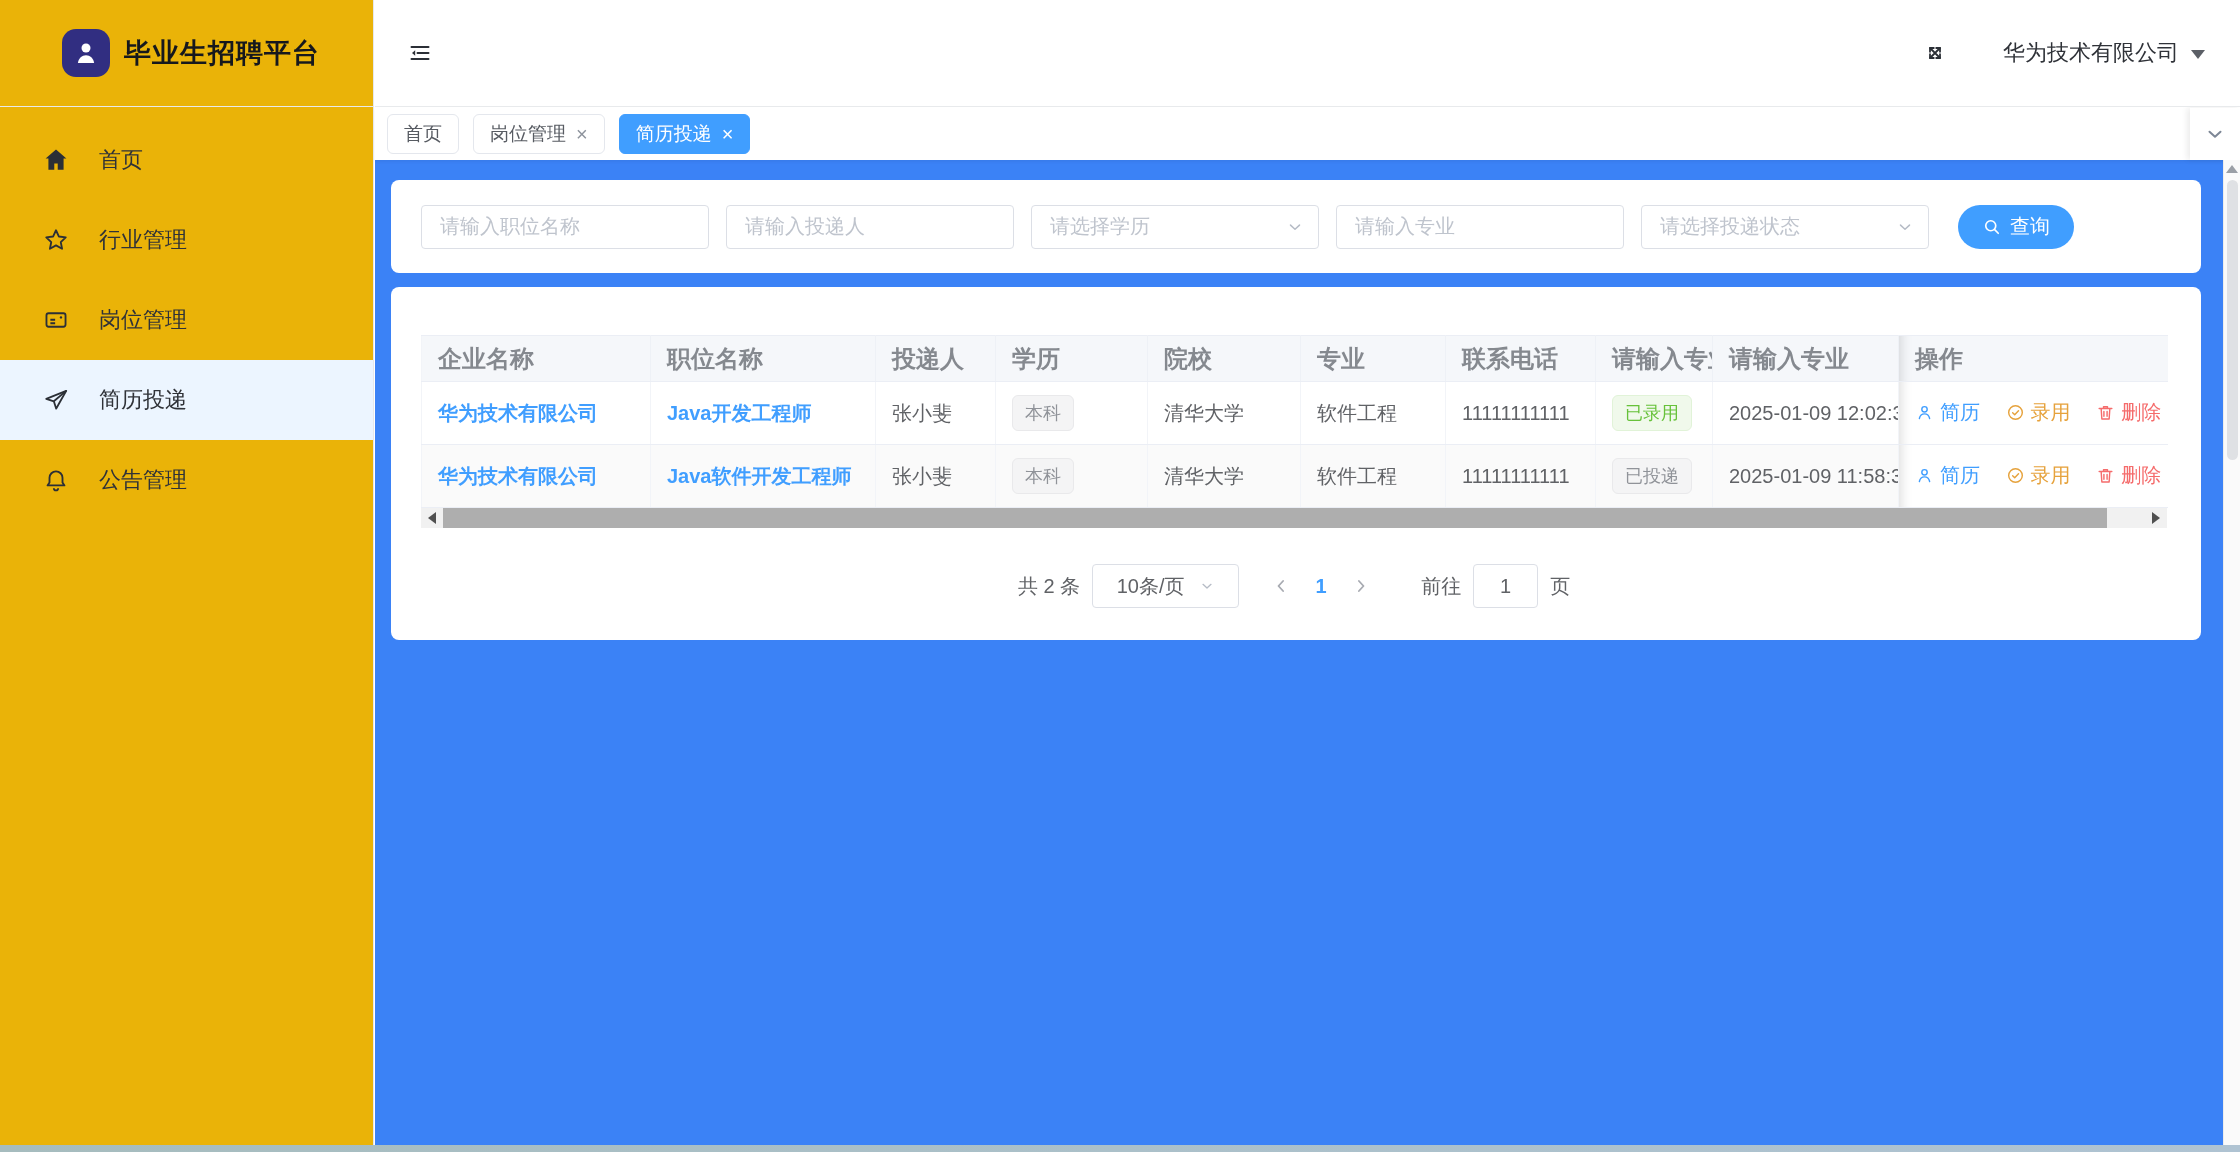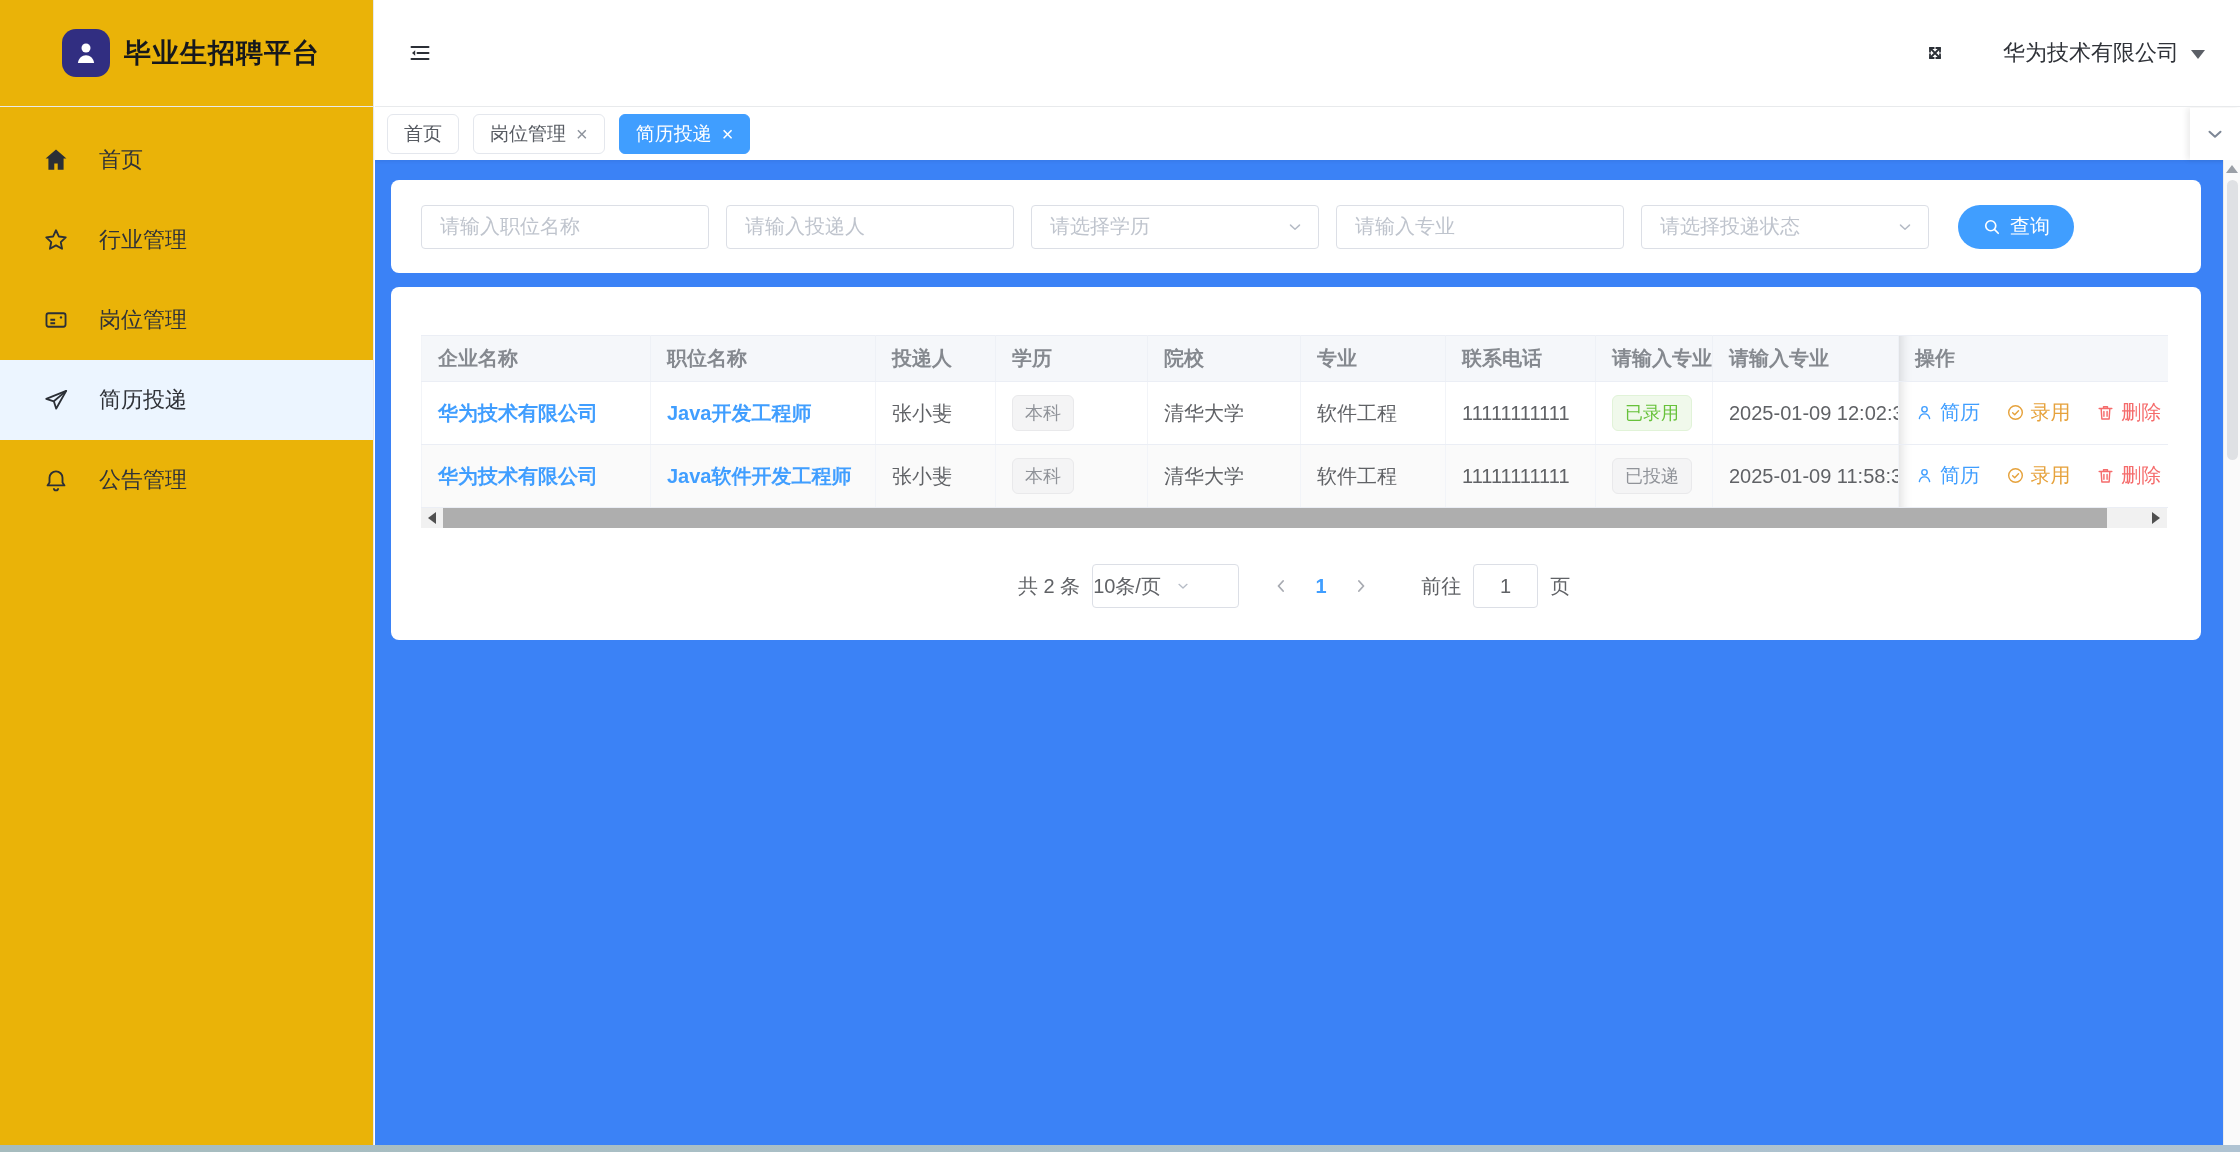--- a/index.html
+++ b/index.html
@@ -42,21 +42,21 @@
   .f-input, .f-select { width:288px; height:44px; border:1px solid #dcdfe6; border-radius:4px; background:#fff; margin-right:17px; font-size:20px; }
   .f-input { padding:0 18px; color:#606266; outline:none; }
   .f-input::placeholder { color:#bfc4cd; }
   .f-select { display:flex; align-items:center; justify-content:space-between; padding:0 14px 0 18px; cursor:pointer; }
   .f-select .ph { color:#bfc4cd; }
   .search-btn { height:44px; padding:0 24px; border:none; border-radius:22px; background:#409eff; color:#fff; font-size:20px; display:inline-flex; align-items:center; gap:8px; margin-left:12px; cursor:pointer; }
 
   .table-card { margin-top:14px; padding:48px 34px 32px 30px; }
   .table-wrap { position:relative; }
   table { border-collapse:collapse; table-layout:fixed; width:1746px; border-top:1px solid #ebeef5; border-left:1px solid #f2f4f8; }
-  th { height:46px; background:#f5f7fa; font-size:20px; font-weight:700; color:#85898f; text-align:left; padding:0 16px; border-bottom:1px solid #ebeef5; border-right:1px solid #eef1f6; white-space:nowrap; overflow:hidden; }
+  th { height:46px; background:#f5f7fa; font-size:24px; font-weight:700; color:#85898f; text-align:left; padding:0 16px; border-bottom:1px solid #ebeef5; border-right:1px solid #eef1f6; white-space:nowrap; overflow:hidden; }
   td { height:63px; font-size:20px; color:#606266; padding:0 16px; border-bottom:1px solid #ebeef5; border-right:1px solid #f2f4f8; white-space:nowrap; overflow:hidden; background:#fff; }
   tr.striped td { background:#fafafa; }
   td.fixed-col, th.fixed-col { border-right:none; box-shadow:inset 14px 0 12px -12px rgba(0,0,0,0.14); }
   tr.striped td.fixed-col { background:#fff; }
   .cell-link { color:#409eff; font-weight:700; cursor:pointer; }
   .tag { display:inline-flex; align-items:center; height:36px; padding:0 12px; border-radius:6px; font-size:18px; }
   .tag--info { background:#f4f4f5; border:1px solid #e9e9eb; color:#909399; }
   .tag--success { background:#f0f9eb; border:1px solid #e1f3d8; color:#67c23a; }
   .row-action { display:inline-flex; align-items:center; gap:6px; font-size:20px; margin-right:20px; cursor:pointer; background:none; border:none; padding:0; }
   .row-action:last-child { margin-right:0; }
@@ -66,21 +66,21 @@
   .h-scrollbar { position:relative; width:1746px; height:20px; background:#f1f1f1; }
   .h-arrow { position:absolute; top:0; width:22px; height:20px; display:flex; align-items:center; justify-content:center; cursor:pointer; }
   .h-arrow.left { left:0; } .h-arrow.right { right:0; }
   .tri-left { width:0; height:0; border-top:6px solid transparent; border-bottom:6px solid transparent; border-right:8px solid #505050; }
   .tri-right { width:0; height:0; border-top:6px solid transparent; border-bottom:6px solid transparent; border-left:8px solid #505050; }
   .h-thumb { position:absolute; left:22px; top:0; width:1664px; height:20px; background:#aeaeae; cursor:pointer; }
 
   
   .pagination { margin-top:36px; display:flex; align-items:center; justify-content:center; font-size:20px; color:#606266; }
   .pg-total { margin-right:12px; }
-  .pg-size { width:147px; height:44px; border:1px solid #dcdfe6; border-radius:4px; display:flex; align-items:center; gap:14px; cursor:pointer; margin-right:22px; color:#606266; }
+  .pg-size { width:147px; height:44px; border:1px solid #dcdfe6; border-radius:4px; display:flex; align-items:center; justify-content:center; gap:14px; cursor:pointer; margin-right:22px; color:#606266; }
   .pg-btn { width:40px; height:44px; background:none; border:none; display:flex; align-items:center; justify-content:center; cursor:pointer; }
   .pg-page { width:40px; text-align:center; color:#409eff; font-weight:700; cursor:pointer; }
   .pg-jump { display:flex; align-items:center; margin-left:40px; gap:12px; }
   .pg-input { width:65px; height:44px; border:1px solid #dcdfe6; border-radius:4px; text-align:center; font-size:20px; color:#606266; outline:none; }
 
   
   .v-scrollbar { position:absolute; right:0; top:160px; width:17px; height:986px; background:#fafafa; border-left:1px solid #ececec; z-index:6; }
   .v-arrow-up { height:18px; display:flex; align-items:center; justify-content:center; cursor:pointer; }
   .tri-up { width:0; height:0; border-left:6px solid transparent; border-right:6px solid transparent; border-bottom:8px solid #9a9fa6; }
   .v-thumb { margin:2px auto 0; width:11px; height:280px; border-radius:6px; background:#dfe1e4; cursor:pointer; }

